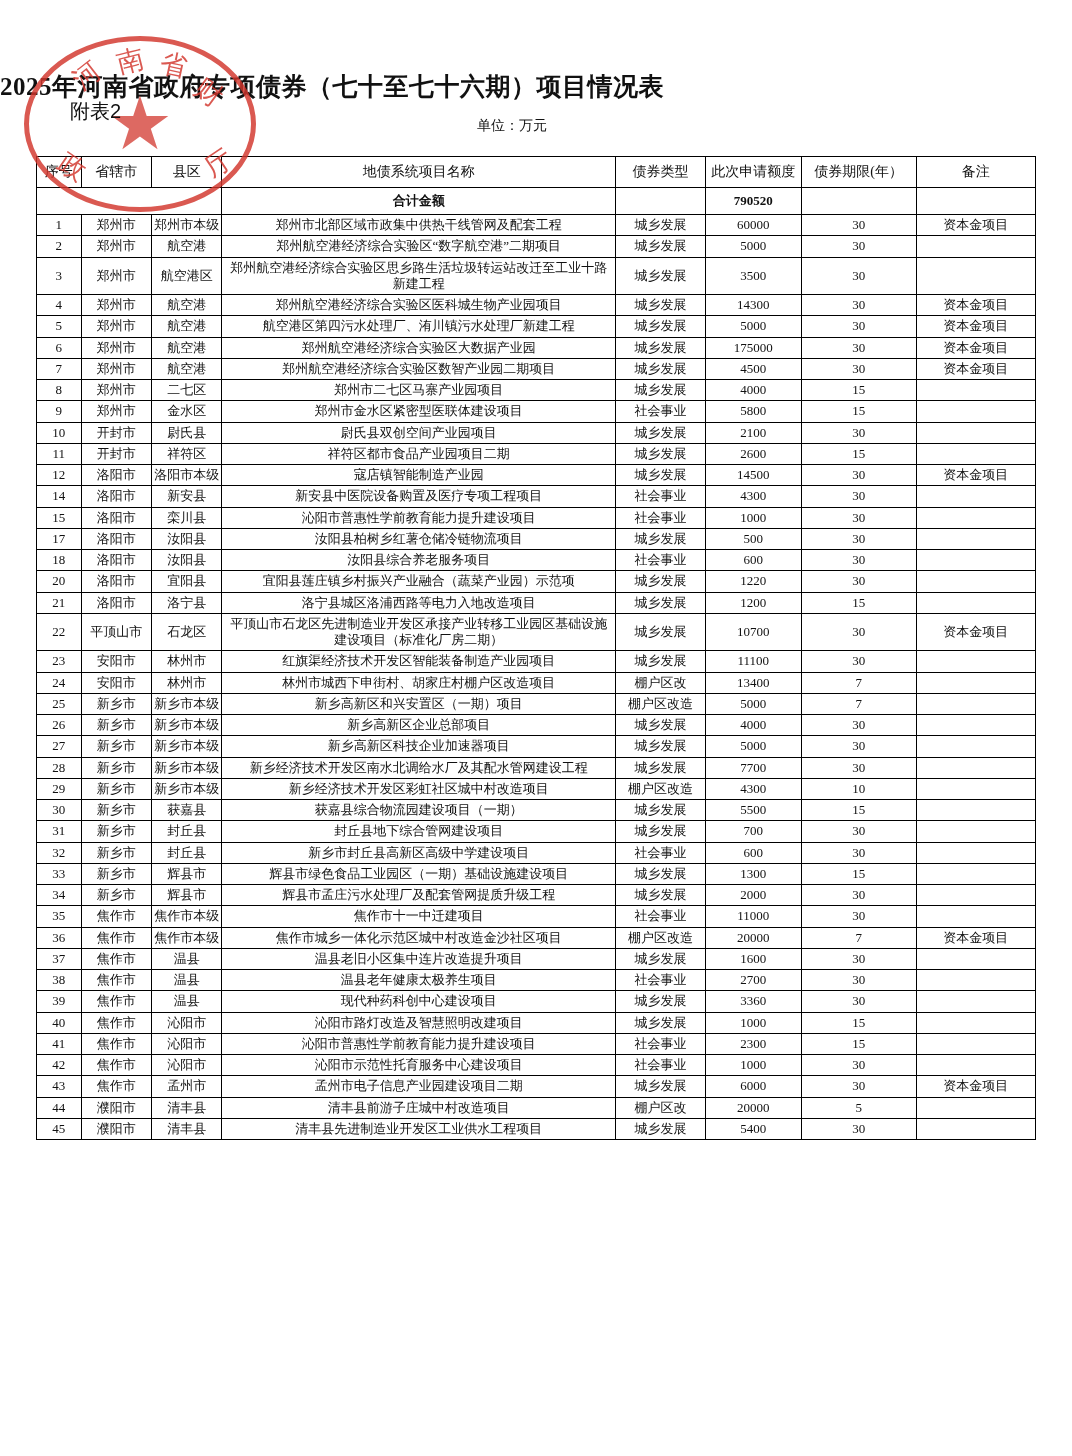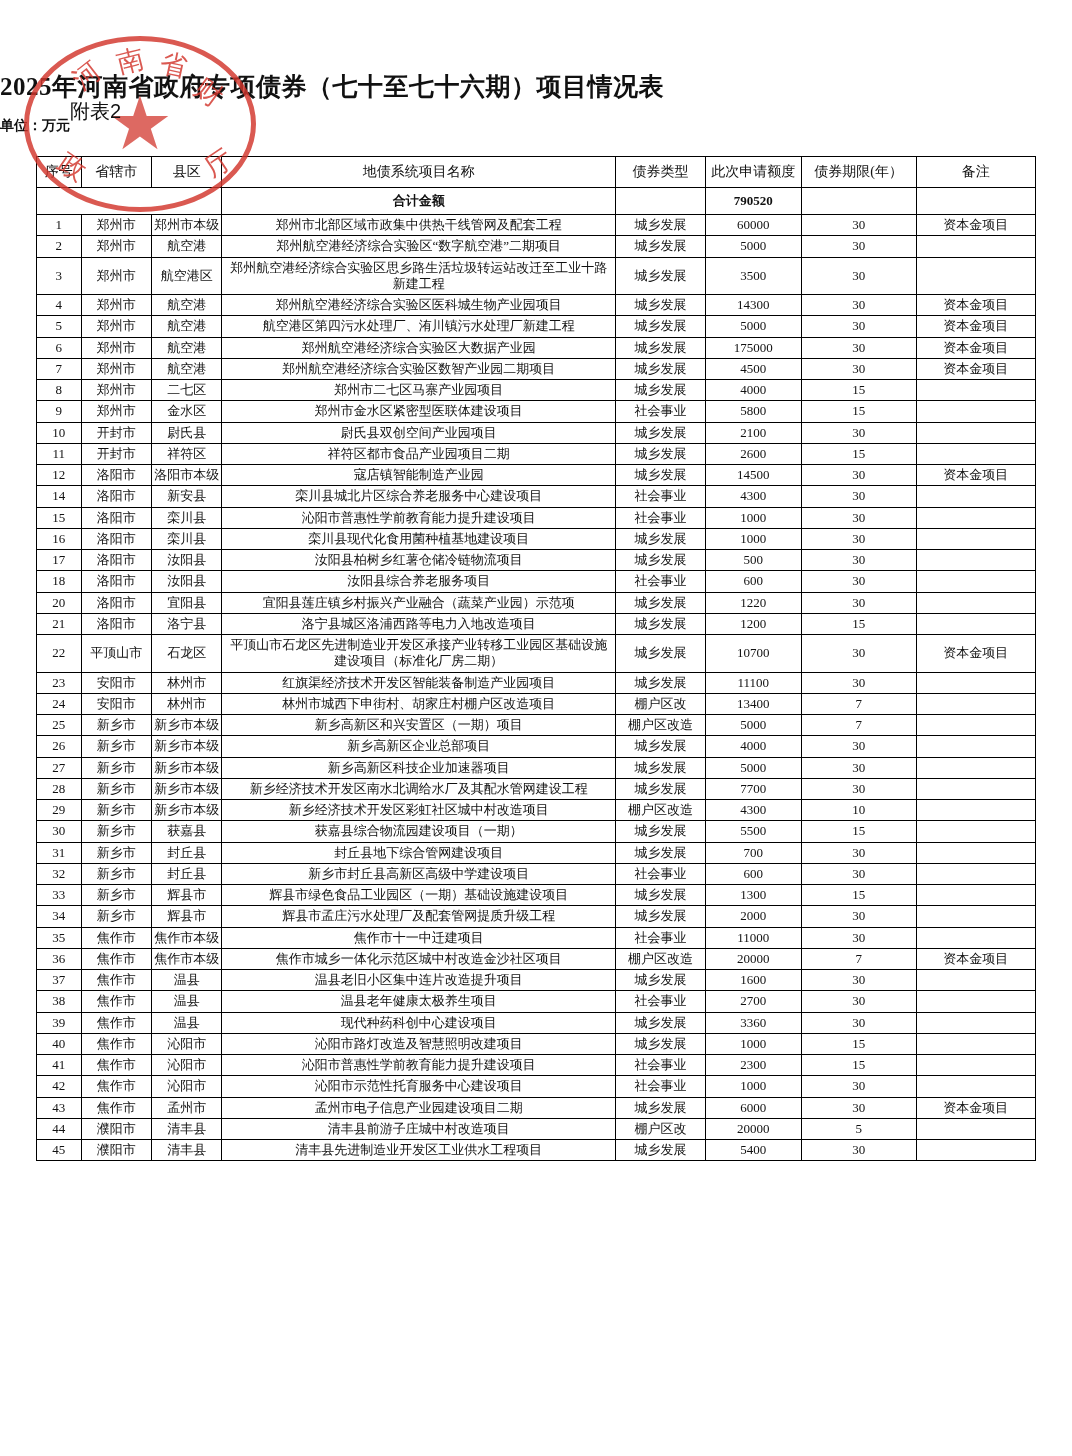--- a/index.html
+++ b/index.html
@@ -72,24 +72,23 @@
     font-family: "Liberation Sans", sans-serif;
   }
 
   .title {
     font-size: 25px;
     font-weight: bold;
     padding-top: 70px;
     letter-spacing: 0.5px;
   }
   .unit {
-    text-align: left;
+    text-align: center;
     font-size: 14px;
     padding: 14px 48px 5px 0;
-    font-weight: bold;
   }
 
   table.main {
     border-collapse: collapse;
     width: 1000px;
     margin: 16px auto;
     table-layout: fixed;
   }
   table.main th, table.main td {
     border: 1px solid #000;
@@ -294,42 +293,32 @@
           <td class="name">寇店镇智能制造产业园</td>
           <td>城乡发展</td>
           <td>14500</td>
           <td>30</td>
           <td>资本金项目</td>
         </tr>
         <tr>
           <td>14</td>
           <td>洛阳市</td>
           <td>新安县</td>
-          <td class="name">栾川县城北片区综合养老服务中心建设项目</td>
+          <td class="name">新安县中医院设备购置及医疗专项工程项目</td>
           <td>社会事业</td>
           <td>4300</td>
           <td>30</td>
           <td></td>
         </tr>
         <tr>
           <td>15</td>
           <td>洛阳市</td>
           <td>栾川县</td>
           <td class="name">沁阳市普惠性学前教育能力提升建设项目</td>
           <td>社会事业</td>
-          <td>1000</td>
-          <td>30</td>
-          <td></td>
-        </tr>
-        <tr>
-          <td>16</td>
-          <td>洛阳市</td>
-          <td>栾川县</td>
-          <td class="name">栾川县现代化食用菌种植基地建设项目</td>
-          <td>城乡发展</td>
           <td>1000</td>
           <td>30</td>
           <td></td>
         </tr>
         <tr>
           <td>17</td>
           <td>洛阳市</td>
           <td>汝阳县</td>
           <td class="name">汝阳县柏树乡红薯仓储冷链物流项目</td>
           <td>城乡发展</td>

